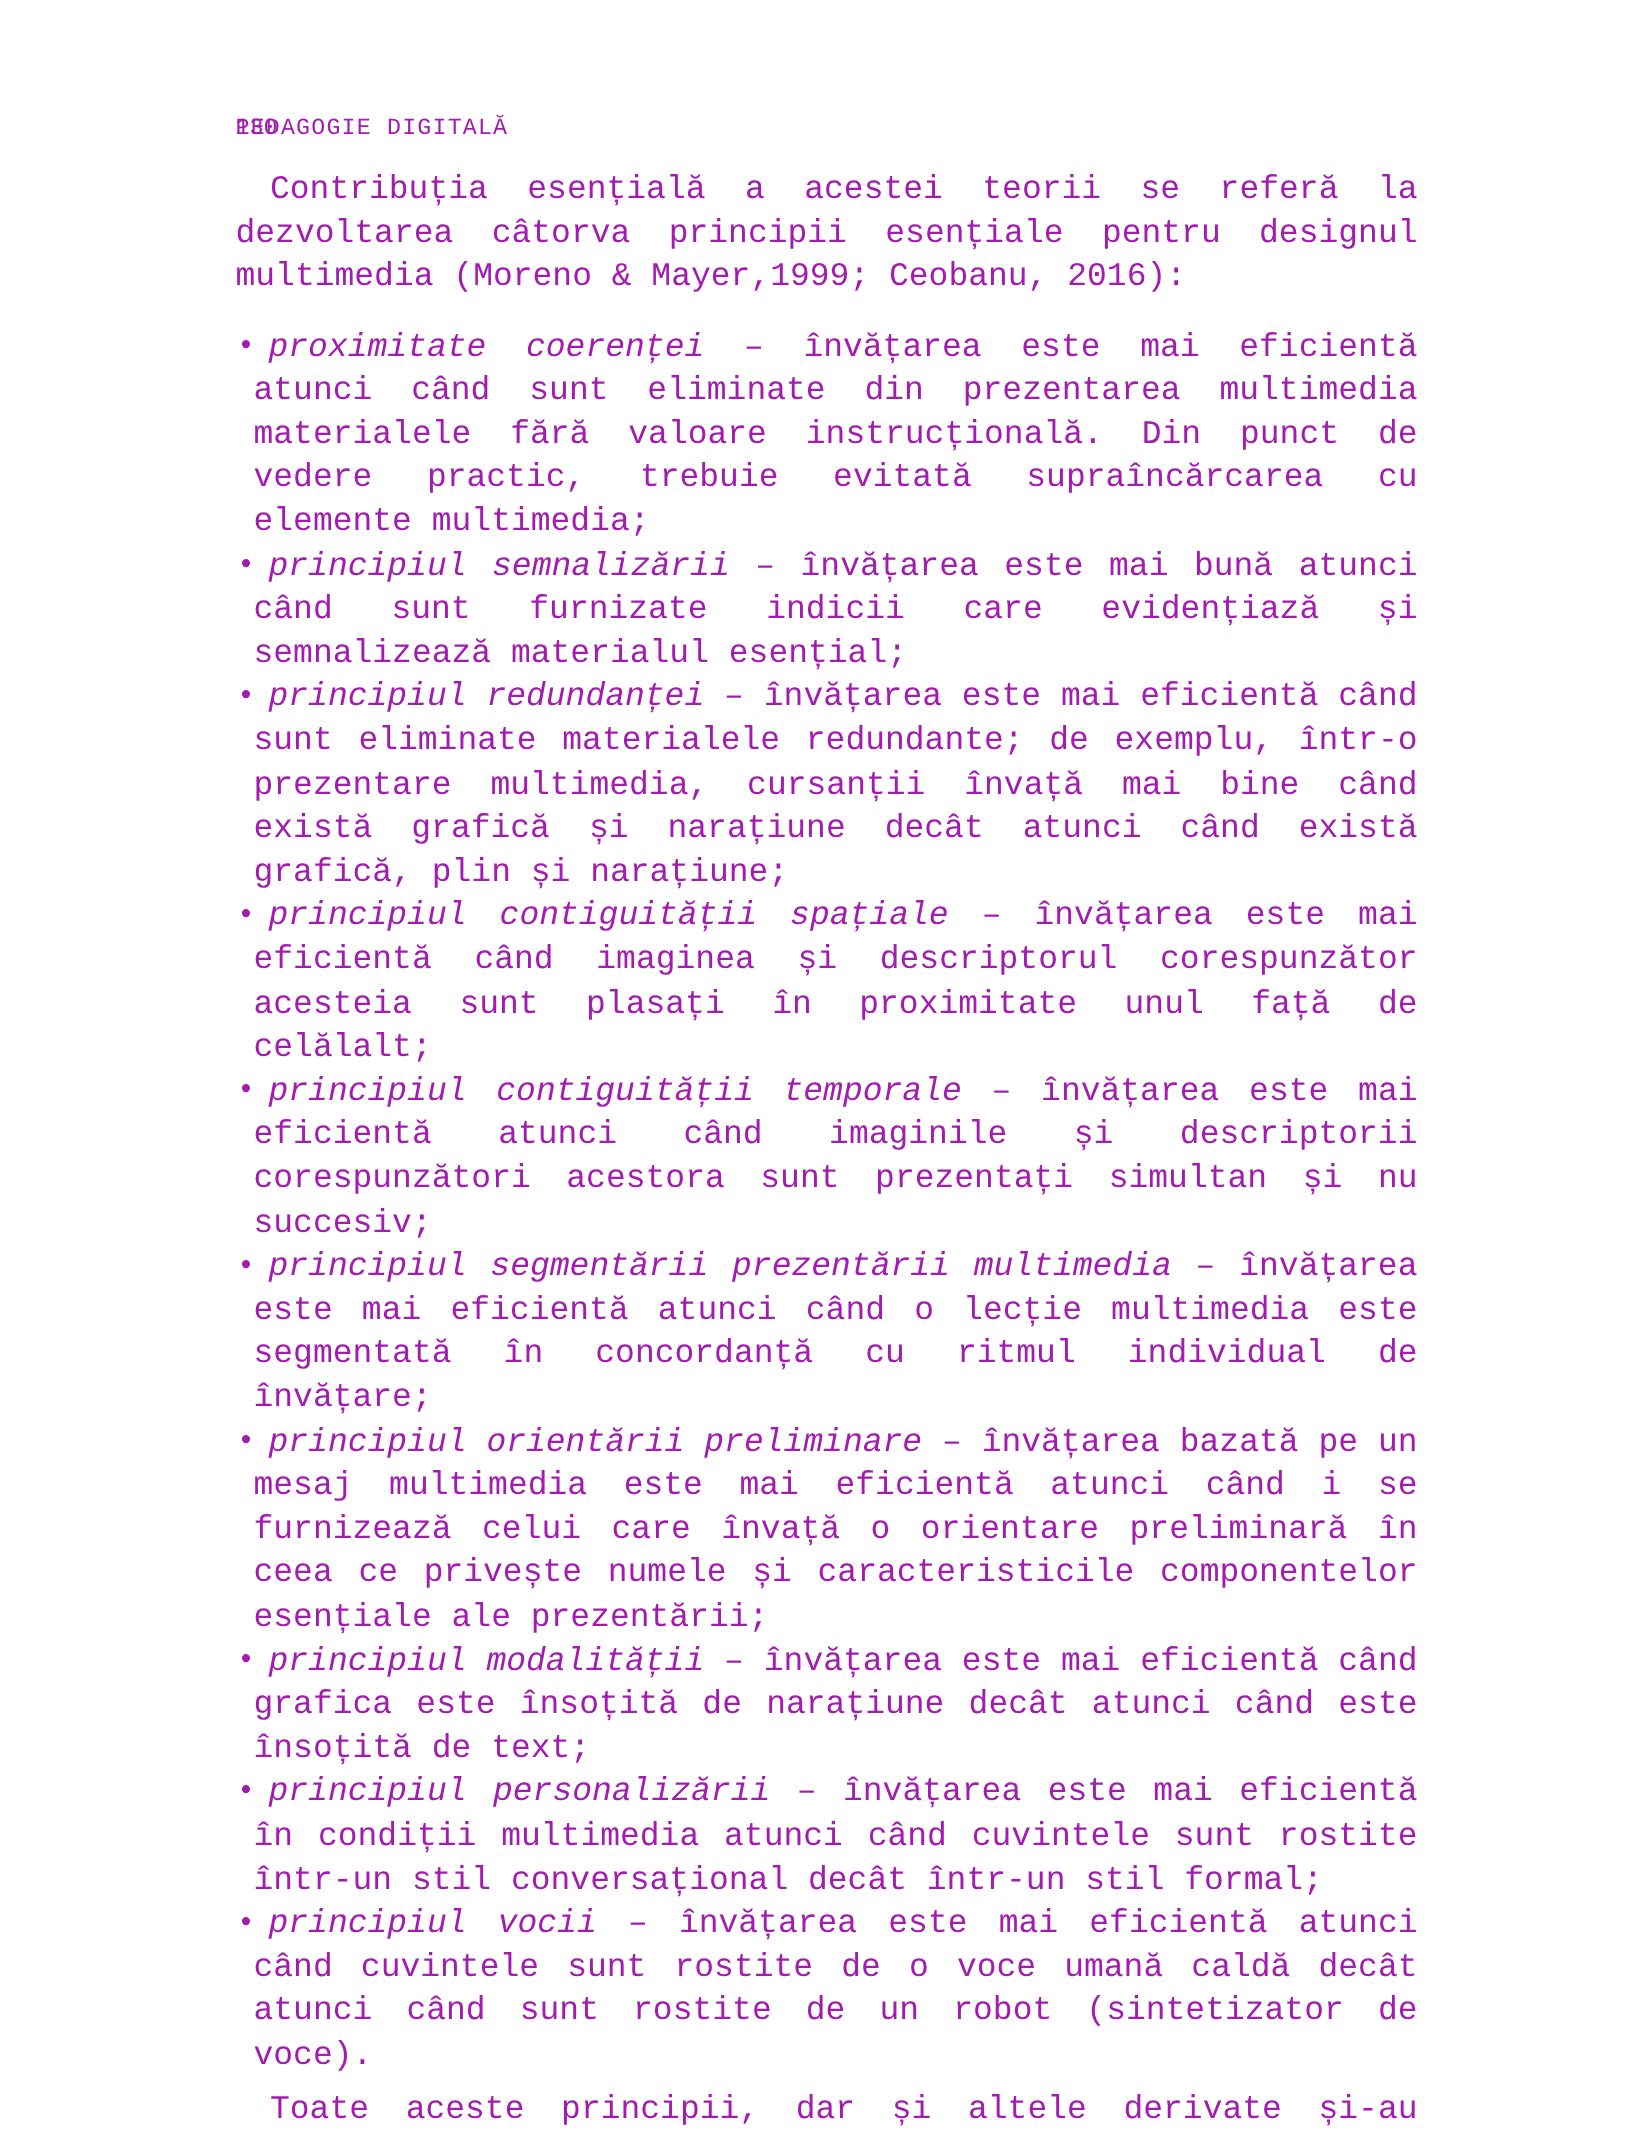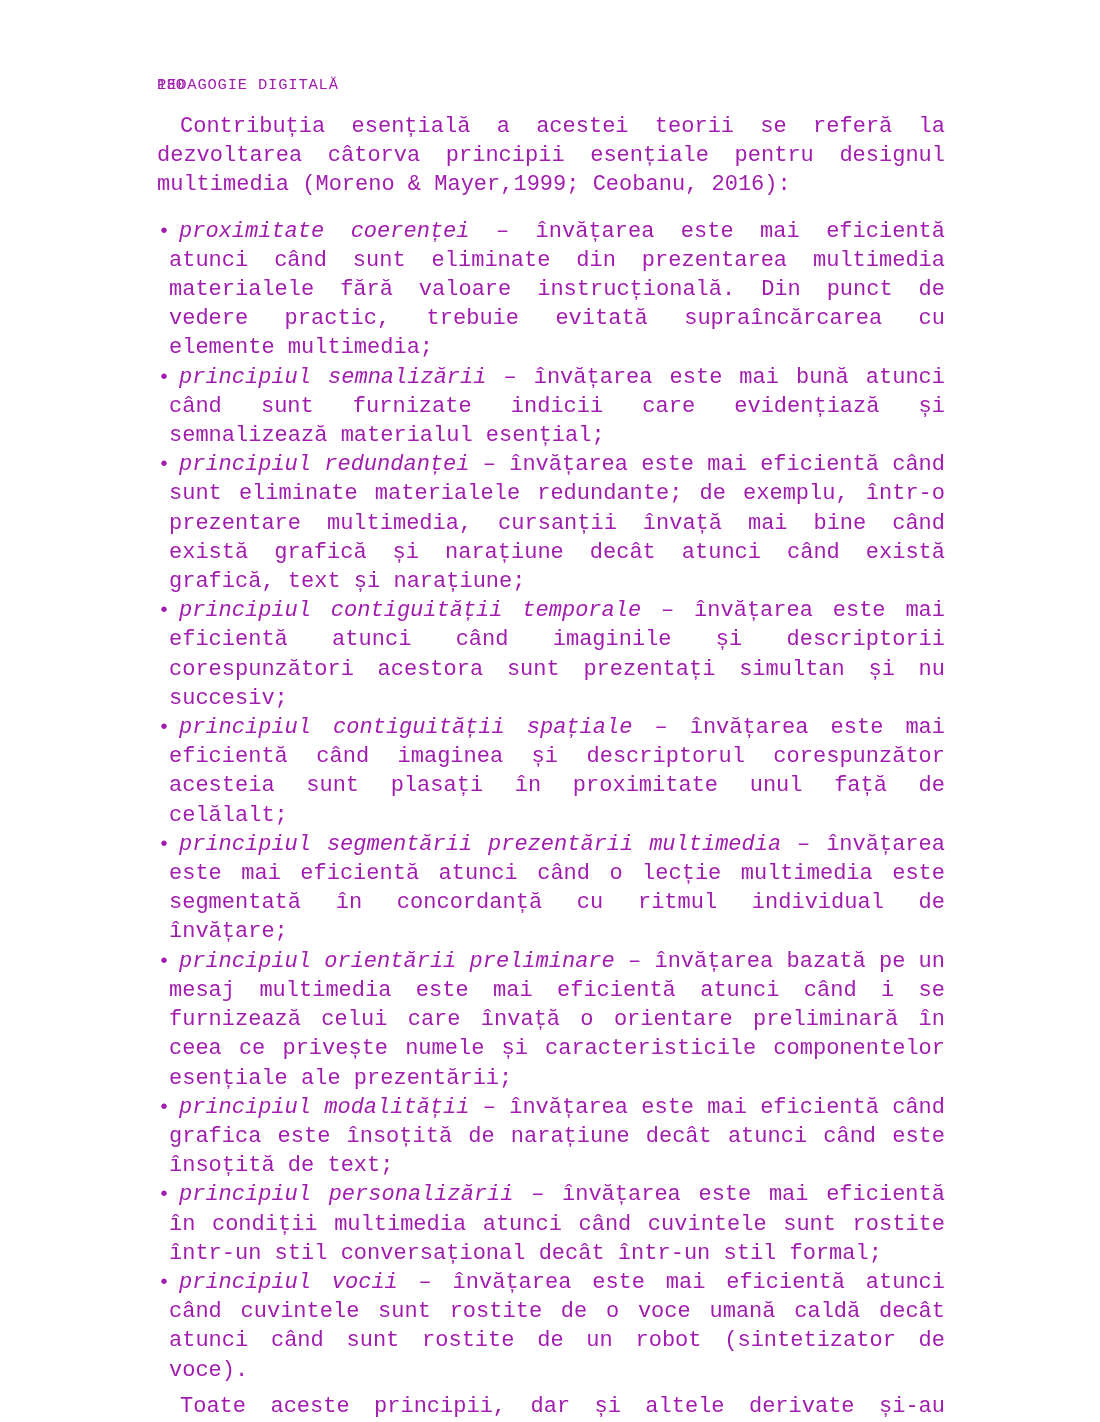--- a/index.html
+++ b/index.html
@@ -83,23 +83,23 @@
     <span class="running-title">PEDAGOGIE DIGITALĂ</span>
   </div>
 
   <div class="content">
 
     <p class="para">Contribuția esențială a acestei teorii se referă la dezvoltarea câtorva principii esențiale pentru designul multimedia (Moreno &amp; Mayer,1999; Ceobanu, 2016):</p>
 
     <ul class="principles">
       <li><span class="term">proximitate coerenței</span><span> – învățarea este mai eficientă atunci când sunt eliminate din prezentarea multimedia materialele fără valoare instrucțională. Din punct de vedere practic, trebuie evitată supraîncărcarea cu elemente multimedia;</span></li>
       <li><span class="term">principiul semnalizării</span><span> – învățarea este mai bună atunci când sunt furnizate indicii care evidențiază și semnalizează materialul esențial;</span></li>
-      <li><span class="term">principiul redundanței</span><span> – învățarea este mai eficientă când sunt eliminate materialele redundante; de exemplu, într-o prezentare multimedia, cursanții învață mai bine când există grafică și narațiune decât atunci când există grafică, text și narațiune;</span></li>
+      <li><span class="term">principiul redundanței</span><span> – învățarea este mai eficientă când sunt eliminate materialele redundante; de exemplu, într-o prezentare multimedia, cursanții învață mai bine când există grafică și narațiune decât atunci când există grafică, plin și narațiune;</span></li>
+      <li><span class="term">principiul contiguității spațiale</span><span> – învățarea este mai eficientă când imaginea și descriptorul corespunzător acesteia sunt plasați în proximitate unul față de celălalt;</span></li>
       <li><span class="term">principiul contiguității temporale</span><span> – învățarea este mai eficientă atunci când imaginile și descriptorii corespunzători acestora sunt prezentați simultan și nu succesiv;</span></li>
-      <li><span class="term">principiul contiguității spațiale</span><span> – învățarea este mai eficientă când imaginea și descriptorul corespunzător acesteia sunt plasați în proximitate unul față de celălalt;</span></li>
       <li><span class="term">principiul segmentării prezentării multimedia</span><span> – învățarea este mai eficientă atunci când o lecție multimedia este segmentată în concordanță cu ritmul individual de învățare;</span></li>
       <li><span class="term">principiul orientării preliminare</span><span> – învățarea bazată pe un mesaj multimedia este mai eficientă atunci când i se furnizează celui care învață o orientare preliminară în ceea ce privește numele și caracteristicile componentelor esențiale ale prezentării;</span></li>
       <li><span class="term">principiul modalității</span><span> – învățarea este mai eficientă când grafica este însoțită de narațiune decât atunci când este însoțită de text;</span></li>
       <li><span class="term">principiul personalizării</span><span> – învățarea este mai eficientă în condiții multimedia atunci când cuvintele sunt rostite într-un stil conversațional decât într-un stil formal;</span></li>
       <li><span class="term">principiul vocii</span><span> – învățarea este mai eficientă atunci când cuvintele sunt rostite de o voce umană caldă decât atunci când sunt rostite de un robot (sintetizator de voce).</span></li>
     </ul>
 
     <p class="para closing">Toate aceste principii, dar și altele derivate și-au dovedit din plin eficiența, îndeosebi în ceea ce privește realizarea unor suporturi utile pentru învățarea cu suport tehnologic. Astfel, au fost raportate avantaje evidente în urmărirea principiilor teoriei învățării multimedia în cazul prezentărilor de tip PowerPoint (Grech, 2018). Alte studii au arătat că principiile modalității și coerenței sunt esențiale pentru designul eficient al cursurilor electronice (Keshavarz, Fallahnia, &amp; Hamdi, 2022).</p>
 
   </div>

